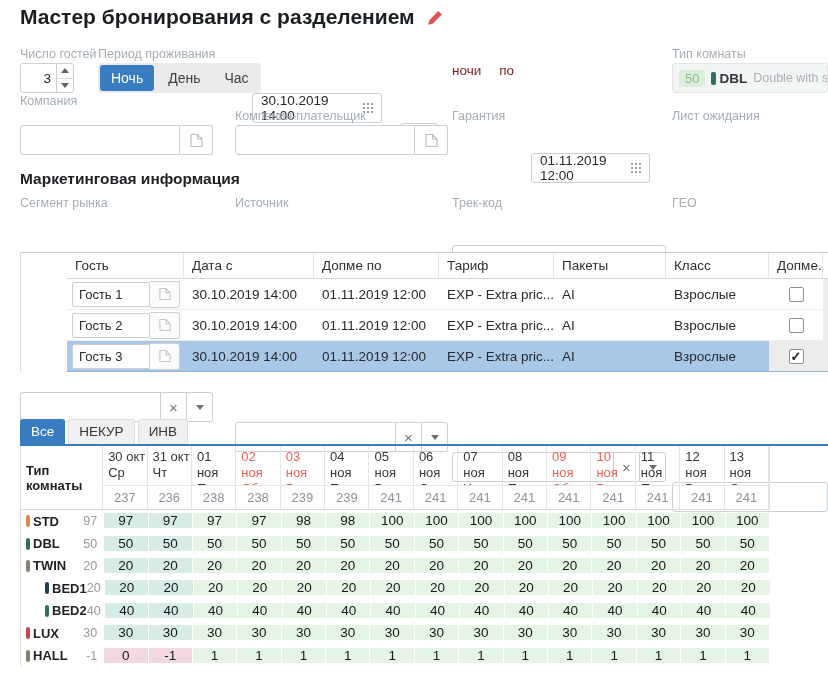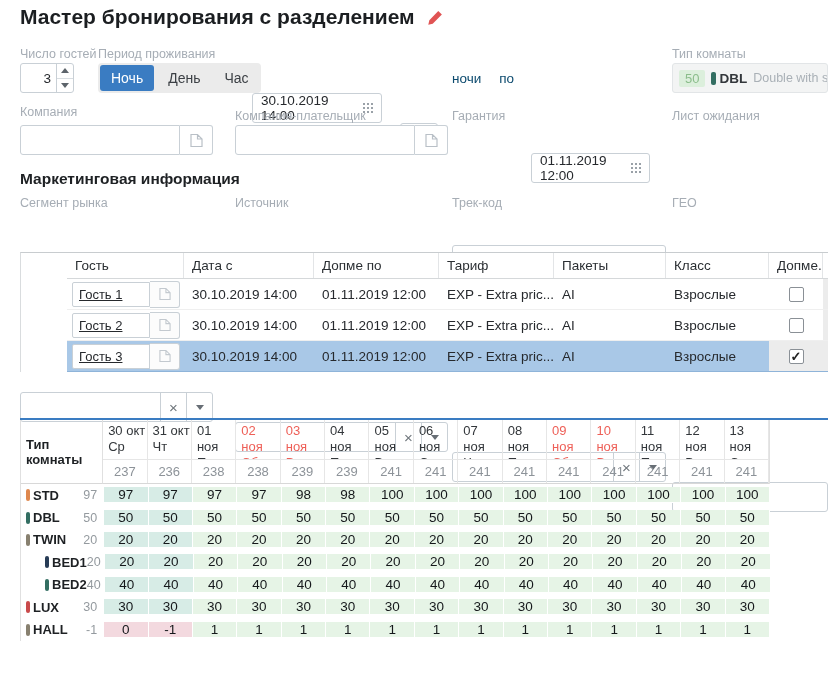--- a/index.html
+++ b/index.html
@@ -46,21 +46,21 @@
   .h2{font-size:15.5px;font-weight:700;color:#1e2124;}
 
   
   .gt{left:20px;top:252px;width:808px;overflow:hidden;border-left:1px solid #d9dcde;border-top:1px solid #c8cccf;padding-left:46px;}
   .gt-inner{width:900px;}
   .gt-head{display:flex;height:26px;border-bottom:1px solid #d5d8da;background:#fff;}
   .gt-hc{font-size:13.5px;color:#2b2f33;display:flex;align-items:center;padding:0 8px;border-right:1px solid #e3e5e7;white-space:nowrap;overflow:hidden;}
   .gt-row{display:flex;height:31px;background:#fff;border-bottom:1px solid #efefef;}
   .gt-row.sel{background:#a9c8e7;border-bottom:1px solid #8fb4d9;}
   .gt-c{display:flex;align-items:center;padding:0 8px;font-size:13.5px;color:#26292d;overflow:hidden;white-space:nowrap;}
-  .c-guest{width:117px;padding:0 0 0 5px;text-decoration:underline;}
+  .c-guest{width:117px;padding:0 0 0 5px;}
   .c-datefrom{width:130px;}
   .c-dateto{width:125px;}
   .c-tariff{width:115px;}
   .c-pkg{width:112px;}
   .c-class{width:103px;}
   .c-extra{width:54px;justify-content:center;}
   .gt-row.sel .c-extra{background:#ececec;}
   .c-disc{width:144px;background:#ececec;color:#9aa1a7;}
   .ginput{display:inline-block;width:78px;height:25px;line-height:23px;border:1px solid #c9d0d6;border-radius:2px 0 0 2px;background:#fff;padding:0 6px;font-size:13px;color:#26292d;overflow:hidden;}
   .gdoc{width:30px;height:27px;border:1px solid #c9d0d6;border-left:none;border-radius:0 3px 3px 0;background:#fcfcfc;display:inline-flex;align-items:center;justify-content:center;cursor:pointer;}
@@ -153,21 +153,21 @@
     <span class="spin" style="border-left:none;width:15px;">
       <span class="sb" style="border-bottom:none;">
           <span class="tri-up" style="border-left-width:3px;border-right-width:3px;border-bottom-width:4px;"></span>
         </span>
       <span class="sb">
           <span class="tri-dn" style="border-left-width:3px;border-right-width:3px;border-top-width:4px;"></span>
         </span>
     </span>
   </div>
 
-  <div class="abs" style="left:452px;top:63px;height:30px;display:flex;align-items:center;font-size:13.5px;color:#0c4a6e;">
+  <div class="abs" style="left:452px;top:63px;height:30px;display:flex;align-items:flex-start;font-size:13.5px;color:#7f1d1d;">
     <span>ночи</span>
     <span style="margin-left:18px;">по</span>
   </div>
 
   <div class="abs inp" style="left:531px;top:63px;width:119px;">
     <span>01.11.2019 12:00</span>
     <span class="gridicon">
       <svg width="10" height="10" viewBox="0 0 10 10">
           <g fill="#9aa1a8">
             <rect x="0" y="0" width="2" height="2"></rect>
@@ -184,21 +184,21 @@
     </span>
   </div>
 
   <div class="abs room" style="left:672px;top:63px;width:156px;">
     <span class="badge">50</span>
     <span class="pill" style="background:#336e62;"></span>
     <span class="code">DBL</span>
     <span class="desc">Double with single bed</span>
   </div>
 
-  <div class="abs flabel" style="left:20px;top:94px;margin-top:11px;">Компания</div>
+  <div class="abs flabel" style="left:20px;top:94px;">Компания</div>
   <div class="abs flabel" style="left:235px;top:109px;">Компания-плательщик</div>
   <div class="abs flabel" style="left:452px;top:109px;">Гарантия</div>
   <div class="abs flabel" style="left:672px;top:109px;">Лист ожидания</div>
 
   <div class="abs" style="left:20px;top:125px;display:flex;">
     <span class="inp" style="width:160px;border-radius:3px 0 0 3px;">
         <span></span>
       </span>
     <span class="docbtn">
       <svg width="13" height="15" viewBox="0 0 13 15">
@@ -331,20 +331,25 @@
         <div class="gt-c c-class">Взрослые</div>
         <div class="gt-c c-extra">
             <span class="gt-cb on"></span>
           </div>
         <div class="gt-c c-disc">Без ски...</div>
       </div>
     </div>
   </div>
 
   <div class="abs avail">
+    <div class="av-tabs" id="av-tabs">
+        <div class="av-tab on">Все</div>
+        <div class="av-tab">НЕКУР</div>
+        <div class="av-tab">ИНВ</div>
+      </div>
     <div class="av-line"></div>
     <div class="av-table">
       <div class="av-head">
         <div class="av-corner">Тип комнаты</div>
         <div class="av-hcols">
           <div class="av-dates" id="av-dates">
               <div class="av-dc">
                 <div>30 окт</div>
                 <div>Ср</div>
               </div>

